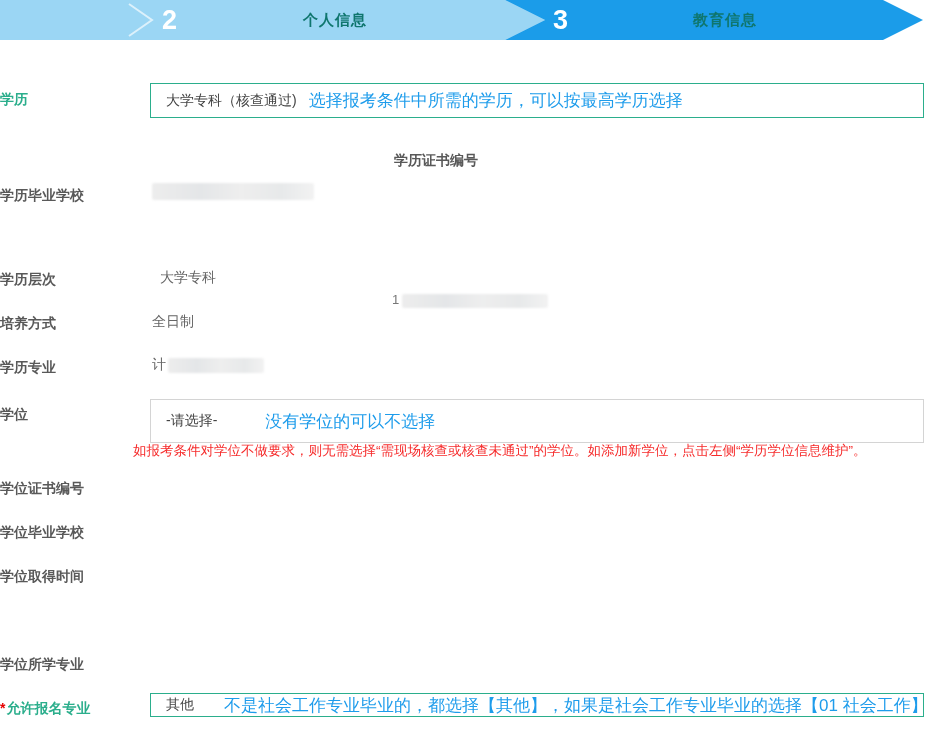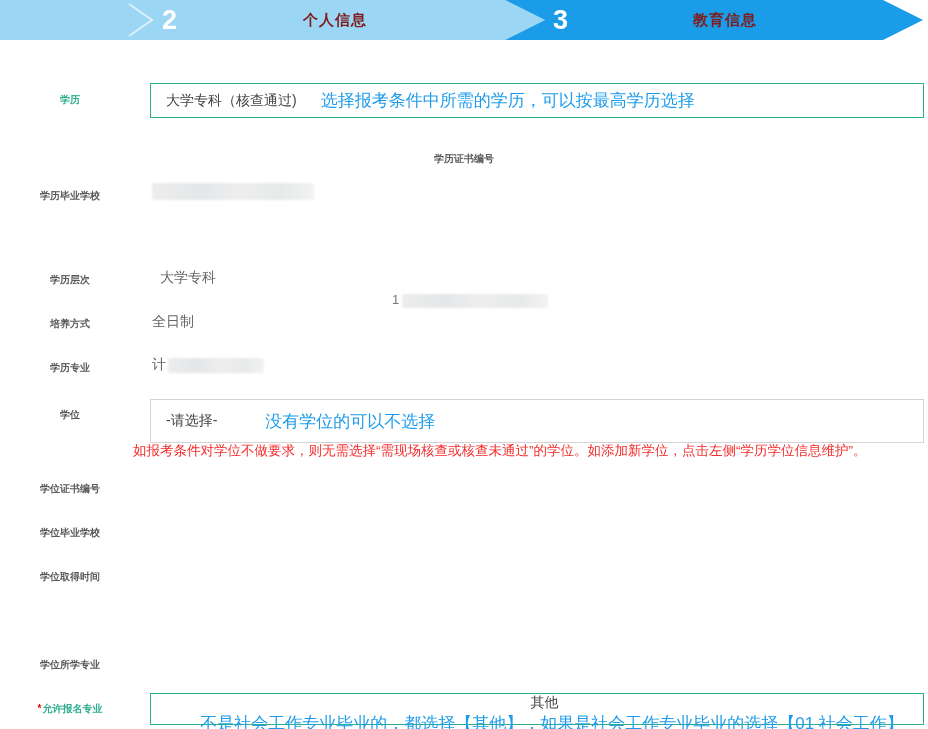--- a/index.html
+++ b/index.html
@@ -8,27 +8,27 @@
 
   
   .banner{position:absolute;left:0;top:0;width:928px;height:40px;background:#fff;}
   .seg{position:absolute;top:0;height:40px;}
   .seg-light{left:0;width:545px;background:#9bd6f4;
     clip-path:polygon(0 0,505px 0,545px 50%,505px 100%,0 100%);}
   .seg-dark{left:505px;width:418px;background:#1b9ce9;
     clip-path:polygon(0 0,378px 0,418px 50%,378px 100%,0 100%,40px 50%);}
   .chev{position:absolute;left:126px;top:0;}
   .step-num{position:absolute;top:4px;font-size:27px;font-weight:bold;color:#fff;line-height:32px;}
-  .step-label{position:absolute;top:11px;font-size:15px;font-weight:bold;color:#7f1d1d;letter-spacing:1px;}
+  .step-label{position:absolute;top:11px;font-size:15px;font-weight:bold;color:#0f766e;letter-spacing:1px;}
   .num2{left:162px;} .lab2{left:270px;width:130px;text-align:center;}
   .num3{left:553px;} .lab3{left:660px;width:130px;text-align:center;}
 
   
   .row{position:absolute;left:0;width:928px;height:24px;display:flex;align-items:center;}
-  .flabel{width:140px;text-align:center;font-size:10px;font-weight:bold;color:#595959;flex:0 0 140px;}
+  .flabel{width:140px;text-align:left;font-size:14px;font-weight:bold;color:#595959;flex:0 0 140px;}
   .flabel .req{color:#e60000;margin-right:1px;}
   .fvalue{margin-left:12px;font-size:14px;color:#666;display:flex;align-items:center;}
   .fieldbox{position:absolute;left:150px;width:774px;display:flex;align-items:center;background:#fff;box-sizing:border-box;}
   .box-green{border:1px solid #2bae8c;}
   .box-gray{border:1px solid #d4d4d4;}
   .boxval{margin-left:15px;font-size:14px;color:#444;white-space:nowrap;}
   .hint{color:#1e9ceb;font-size:17px;white-space:nowrap;}
   .greenlabel{color:#2bae8c;}
   .warning{position:absolute;left:133px;top:442px;width:795px;font-size:13.5px;color:#f62b2b;}
   .redacted{background:linear-gradient(90deg,#ededed 0%,#e4e6e8 30%,#eeeeee 55%,#e7e9ea 80%,#f2f2f2 100%);
@@ -47,21 +47,21 @@
     </svg>
     <div class="step-num num2">2</div>
     <div class="step-label lab2">个人信息</div>
     <div class="step-num num3">3</div>
     <div class="step-label lab3">教育信息</div>
   </div>
 
   <div class="row" style="top:88px;">
     <div class="flabel greenlabel">学历</div>
   </div>
-  <div class="fieldbox box-green" style="top:83px;height:35px;gap:12px;">
+  <div class="fieldbox box-green" style="top:83px;height:35px;">
     <span class="boxval">大学专科（核查通过)</span>
     <span class="hint" style="margin-left:12px;">选择报考条件中所需的学历，可以按最高学历选择</span>
   </div>
 
   <div class="row" style="top:152px;flex-direction:column;">
     <div class="flabel">学历证书编号</div>
     <div class="fvalue" style="align-items:flex-start;">
       <span style="font-size:13px;color:#777;">1</span>
       <span class="redacted" style="width:146px;height:14px;margin-left:3px;margin-top:2px;"></span>
     </div>
@@ -114,18 +114,18 @@
   </div>
   <div class="row" style="top:653px;">
     <div class="flabel">学位所学专业</div>
   </div>
 
   <div class="row" style="top:697px;">
     <div class="flabel greenlabel">
       <span class="req">*</span><span>允许报名专业</span>
     </div>
   </div>
-  <div class="fieldbox box-green" style="top:693px;height:32px;flex-direction:column;">
+  <div class="fieldbox box-green" style="top:693px;height:24px;">
     <span class="boxval">其他</span>
     <span class="hint" style="margin-left:30px;">不是社会工作专业毕业的，都选择【其他】，如果是社会工作专业毕业的选择【01 社会工作】</span>
   </div>
 
 </div>
 
 </body></html>

